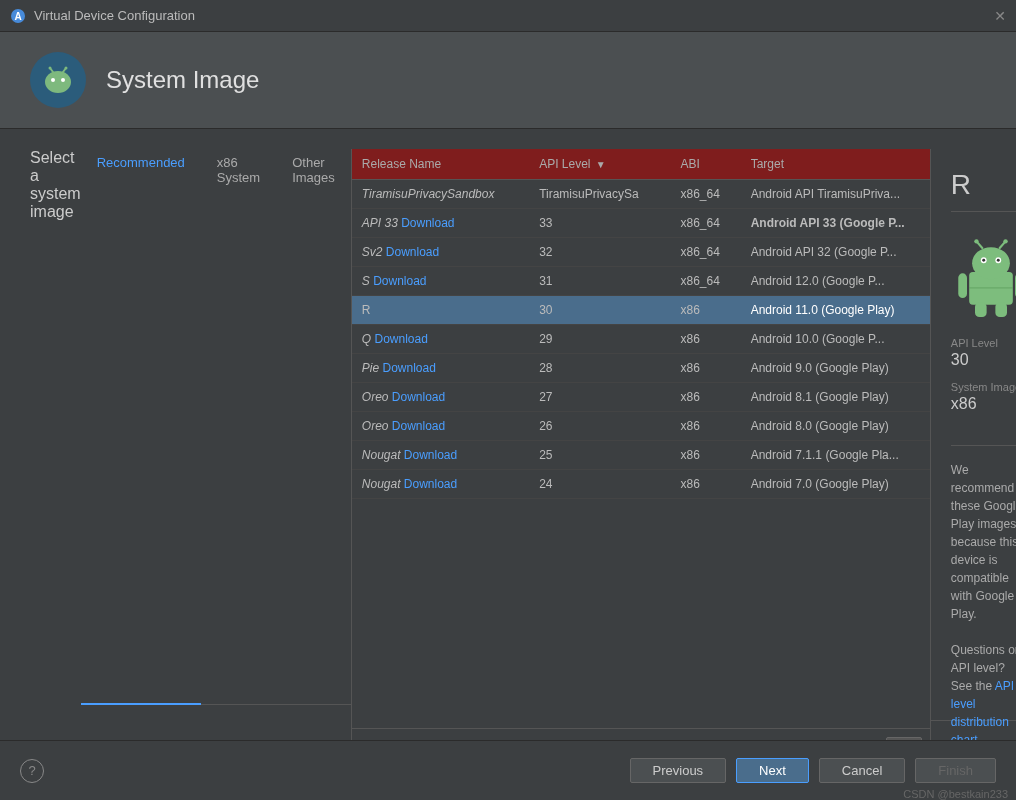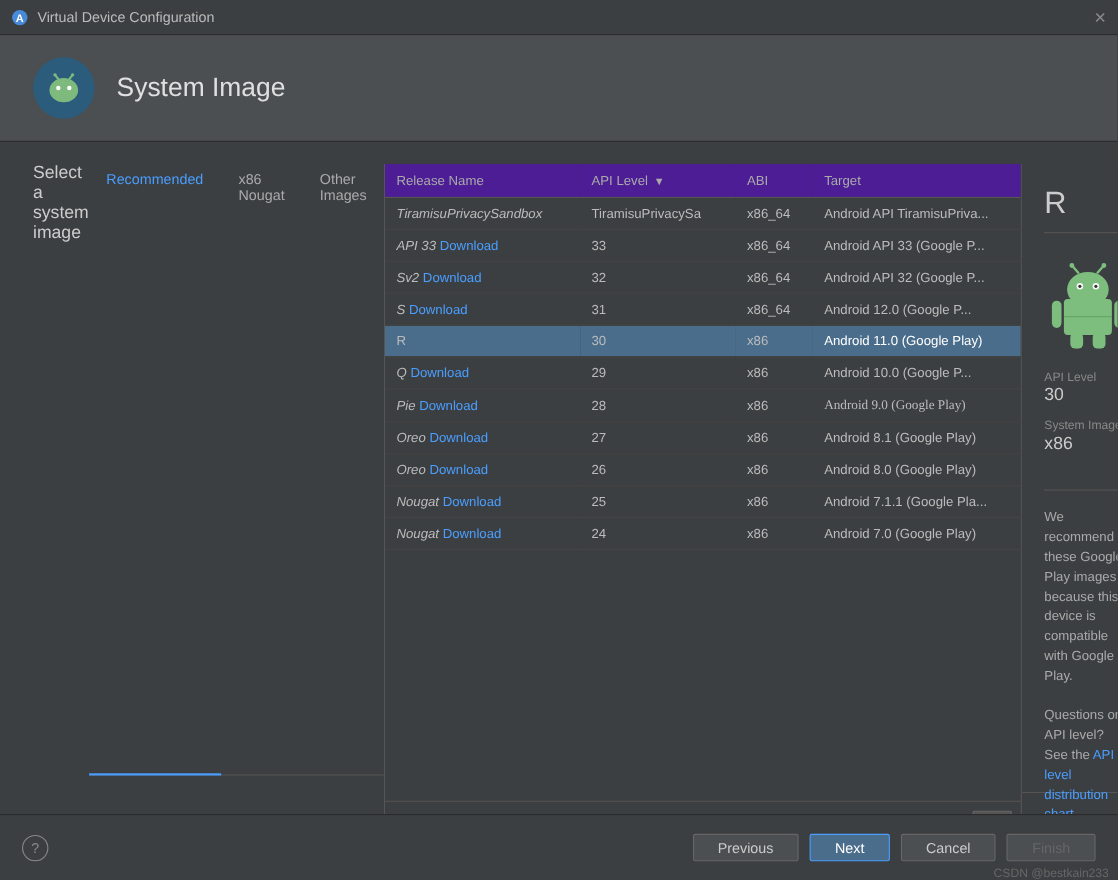--- a/index.html
+++ b/index.html
@@ -112,21 +112,21 @@
       border-top: none;
       overflow-y: auto;
       background: #3c3f41;
     }
     table {
       width: 100%;
       border-collapse: collapse;
       font-size: 12px;
     }
     thead tr {
-      background: #4c1d95;
+      background: #7f1d1d;
       border-bottom: 1px solid #555;
     }
     thead th {
       padding: 8px 10px;
       text-align: left;
       color: #aaaaaa;
       font-weight: normal;
       white-space: nowrap;
     }
     thead th .sort-icon {
@@ -317,21 +317,21 @@
     </svg>
   </div>
   <span class="header-title">System Image</span>
 </div>
 
 <div class="main">
   <div class="section-title">Select a system image</div>
 
   <div class="tabs">
     <div class="tab active">Recommended</div>
-    <div class="tab">x86 Nougat</div>
+    <div class="tab">x86 System</div>
     <div class="tab">Other Images</div>
   </div>
 
   <div class="content-area">
 
     <div style="display:flex; flex-direction:column;">
       <div class="table-container">
         <table>
           <thead>
             <tr>
@@ -354,21 +354,21 @@
           <tr>
                 <td><em>TiramisuPrivacySandbox</em></td>
                 <td>TiramisuPrivacySa</td>
                 <td>x86_64</td>
                 <td style="max-width: 160px; overflow: hidden; text-overflow: ellipsis;">Android API TiramisuPriva...</td>
               </tr>
               <tr>
                 <td><span style="font-style: italic;">API 33</span><a href="#" class="download-link"> Download</a></td>
                 <td>33</td>
                 <td>x86_64</td>
-                <td style="max-width: 160px; overflow: hidden; text-overflow: ellipsis;">Android API 33 (Google P...</td>
+                <td style="max-width: 160px; overflow: hidden; text-overflow: ellipsis; font-weight: bold;">Android API 33 (Google P...</td>
               </tr>
               <tr>
                 <td><span style="font-style: italic;">Sv2</span><a href="#" class="download-link"> Download</a></td>
                 <td>32</td>
                 <td>x86_64</td>
                 <td style="max-width: 160px; overflow: hidden; text-overflow: ellipsis;">Android API 32 (Google P...</td>
               </tr>
               <tr>
                 <td><span style="font-style: italic;">S</span><a href="#" class="download-link"> Download</a></td>
                 <td>31</td>
@@ -384,21 +384,21 @@
               <tr>
                 <td><span style="font-style: italic;">Q</span><a href="#" class="download-link"> Download</a></td>
                 <td>29</td>
                 <td>x86</td>
                 <td style="max-width: 160px; overflow: hidden; text-overflow: ellipsis;">Android 10.0 (Google P...</td>
               </tr>
               <tr>
                 <td><span style="font-style: italic;">Pie</span><a href="#" class="download-link"> Download</a></td>
                 <td>28</td>
                 <td>x86</td>
-                <td style="max-width: 160px; overflow: hidden; text-overflow: ellipsis; font-family: Liberation Serif, serif;">Android 9.0 (Google Play)</td>
+                <td style="max-width: 160px; overflow: hidden; text-overflow: ellipsis;">Android 9.0 (Google Play)</td>
               </tr>
               <tr>
                 <td><span style="font-style: italic;">Oreo</span><a href="#" class="download-link"> Download</a></td>
                 <td>27</td>
                 <td>x86</td>
                 <td style="max-width: 160px; overflow: hidden; text-overflow: ellipsis;">Android 8.1 (Google Play)</td>
               </tr>
               <tr>
                 <td><span style="font-style: italic;">Oreo</span><a href="#" class="download-link"> Download</a></td>
                 <td>26</td>

